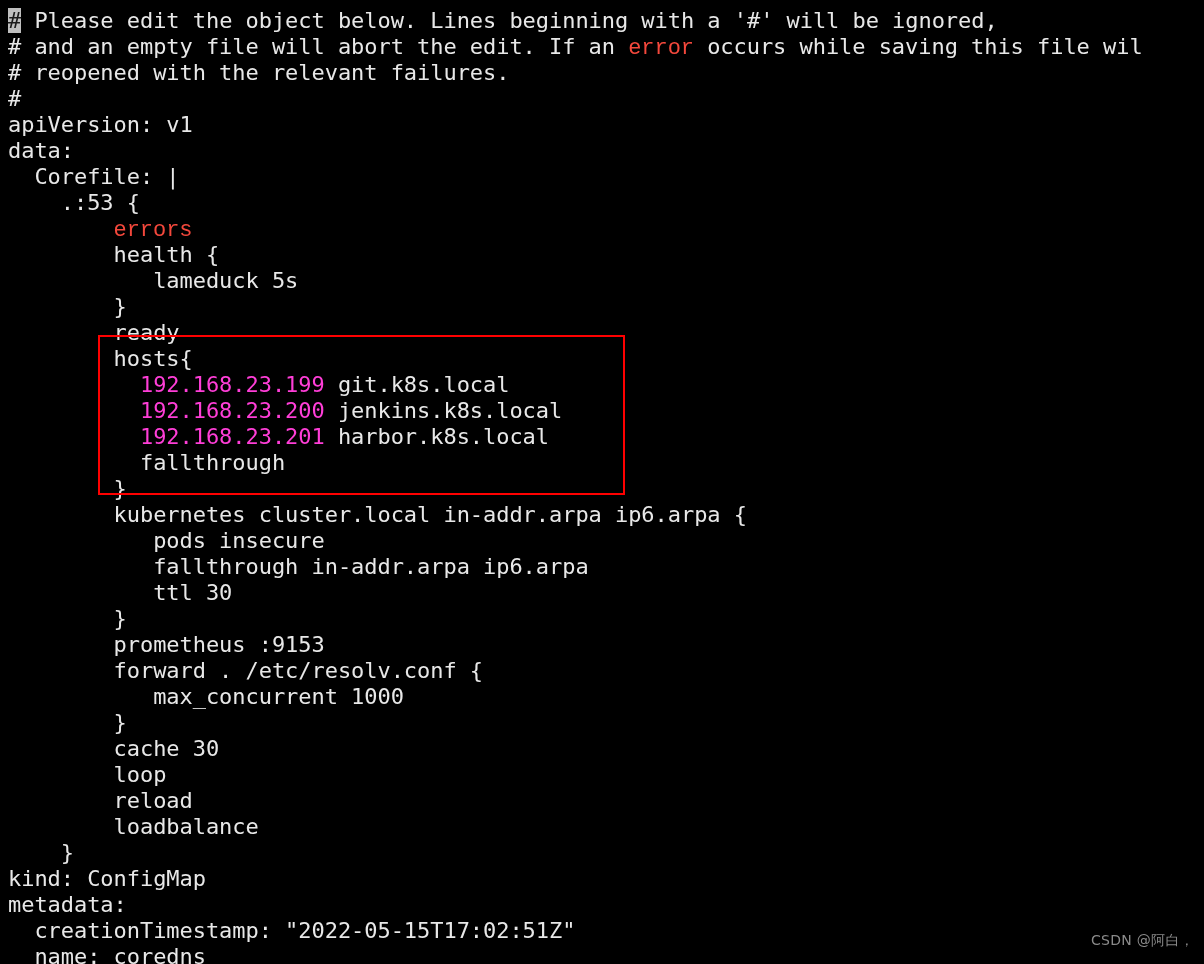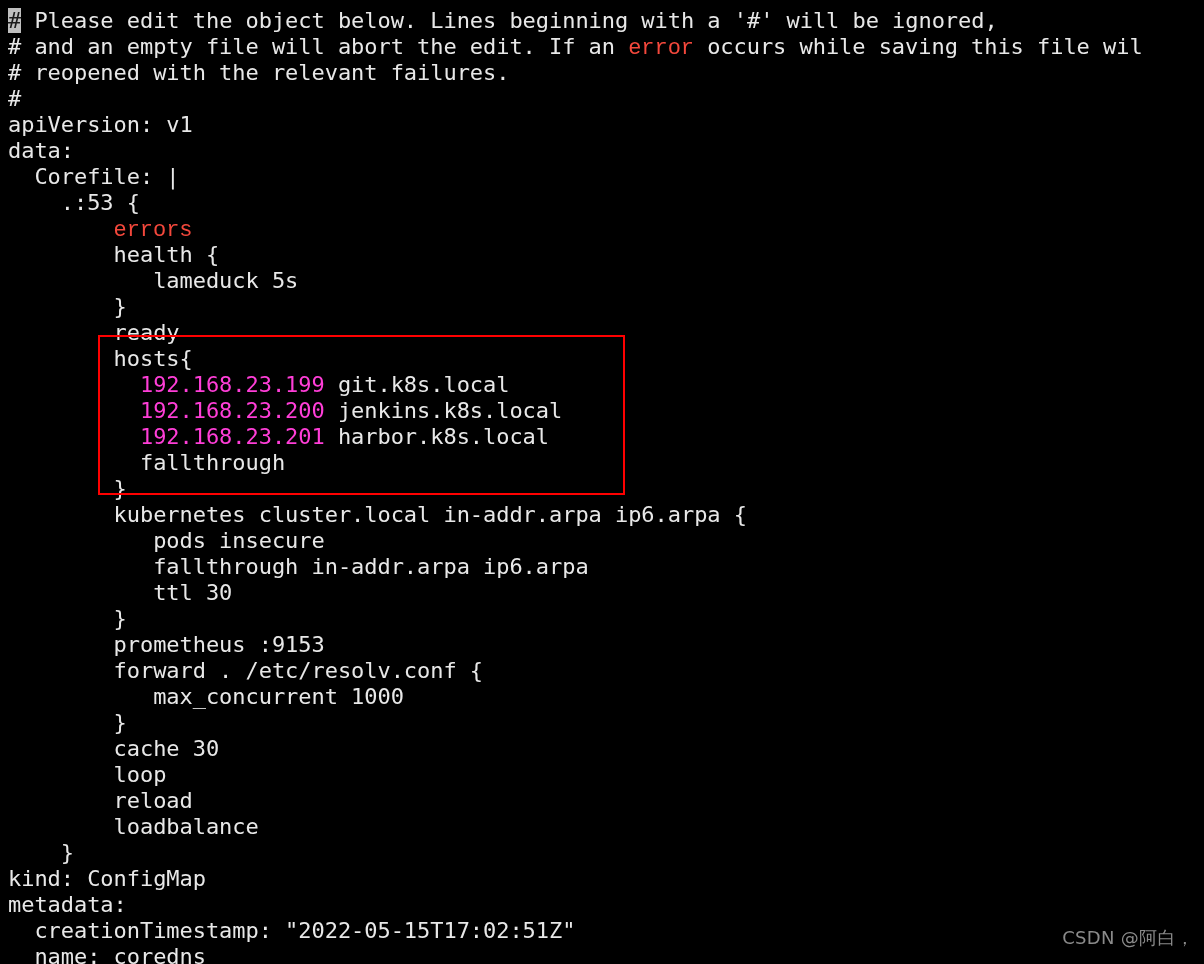--- a/index.html
+++ b/index.html
@@ -58,21 +58,21 @@
     box-sizing: border-box;
     pointer-events: none;
     background: transparent;
   }
   #watermark {
     position: absolute;
     right: 10px;
     bottom: 14px;
     color: #8a8a8a;
     font-family: "DejaVu Sans", "Liberation Sans", sans-serif;
-    font-size: 18px;
+    font-size: 14px;
     letter-spacing: 0.3px;
     white-space: nowrap;
   }
 </style>
 </head>
 <body>
 
 <div id="terminal" style="background: rgb(0, 0, 0);">
 
   <pre id="code" style="color: rgb(232, 232, 232);"><span class="ln"><span class="cursor" style="background: rgb(191, 191, 191);">#</span><span> Please edit the object below. Lines beginning with a '#' will be ignored,</span></span><span class="ln"><span># and an empty file will abort the edit. If an </span><span class="err" style="color: rgb(244, 72, 60);">error</span><span> occurs while saving this file wil</span></span><span class="ln"><span># reopened with the relevant failures.</span></span><span class="ln"><span>#</span></span><span class="ln"><span>apiVersion: v1</span></span><span class="ln"><span>data:</span></span><span class="ln"><span>  Corefile: |</span></span><span class="ln"><span>    .:53 {</span></span><span class="ln"><span>        </span><span class="err" style="color: rgb(244, 72, 60);">errors</span></span><span class="ln"><span>        health {</span></span><span class="ln"><span>           lameduck 5s</span></span><span class="ln"><span>        }</span></span><span class="ln"><span>        ready</span></span><span class="ln"><span>        hosts{</span></span><span class="ln"><span>          </span><span class="ip" style="color: rgb(255, 62, 216);">192.168.23.199</span><span> git.k8s.local</span></span><span class="ln"><span>          </span><span class="ip" style="color: rgb(255, 62, 216);">192.168.23.200</span><span> jenkins.k8s.local</span></span><span class="ln"><span>          </span><span class="ip" style="color: rgb(255, 62, 216);">192.168.23.201</span><span> harbor.k8s.local</span></span><span class="ln"><span>          fallthrough</span></span><span class="ln"><span>        }</span></span><span class="ln"><span>        kubernetes cluster.local in-addr.arpa ip6.arpa {</span></span><span class="ln"><span>           pods insecure</span></span><span class="ln"><span>           fallthrough in-addr.arpa ip6.arpa</span></span><span class="ln"><span>           ttl 30</span></span><span class="ln"><span>        }</span></span><span class="ln"><span>        prometheus :9153</span></span><span class="ln"><span>        forward . /etc/resolv.conf {</span></span><span class="ln"><span>           max_concurrent 1000</span></span><span class="ln"><span>        }</span></span><span class="ln"><span>        cache 30</span></span><span class="ln"><span>        loop</span></span><span class="ln"><span>        reload</span></span><span class="ln"><span>        loadbalance</span></span><span class="ln"><span>    }</span></span><span class="ln"><span>kind: ConfigMap</span></span><span class="ln"><span>metadata:</span></span><span class="ln"><span>  creationTimestamp: "2022-05-15T17:02:51Z"</span></span><span class="ln"><span>  name: coredns</span></span></pre>

